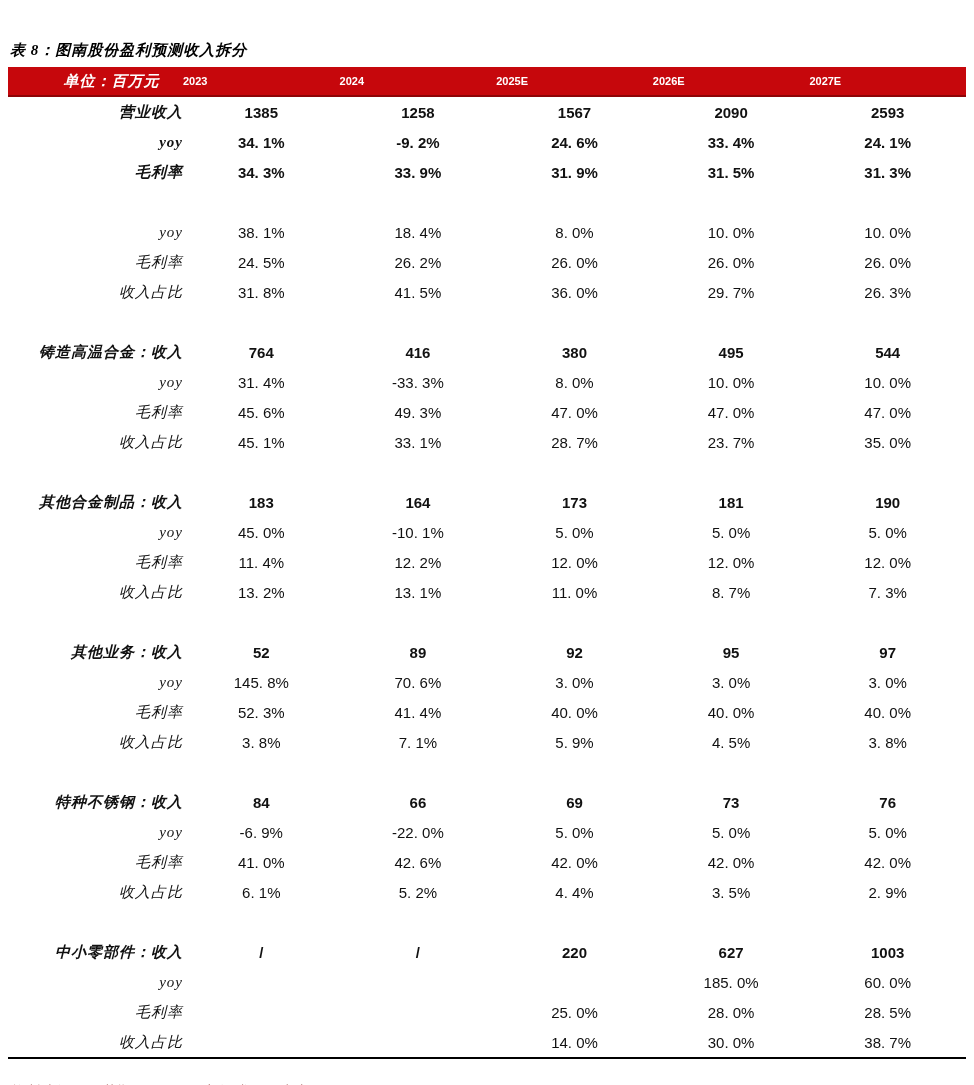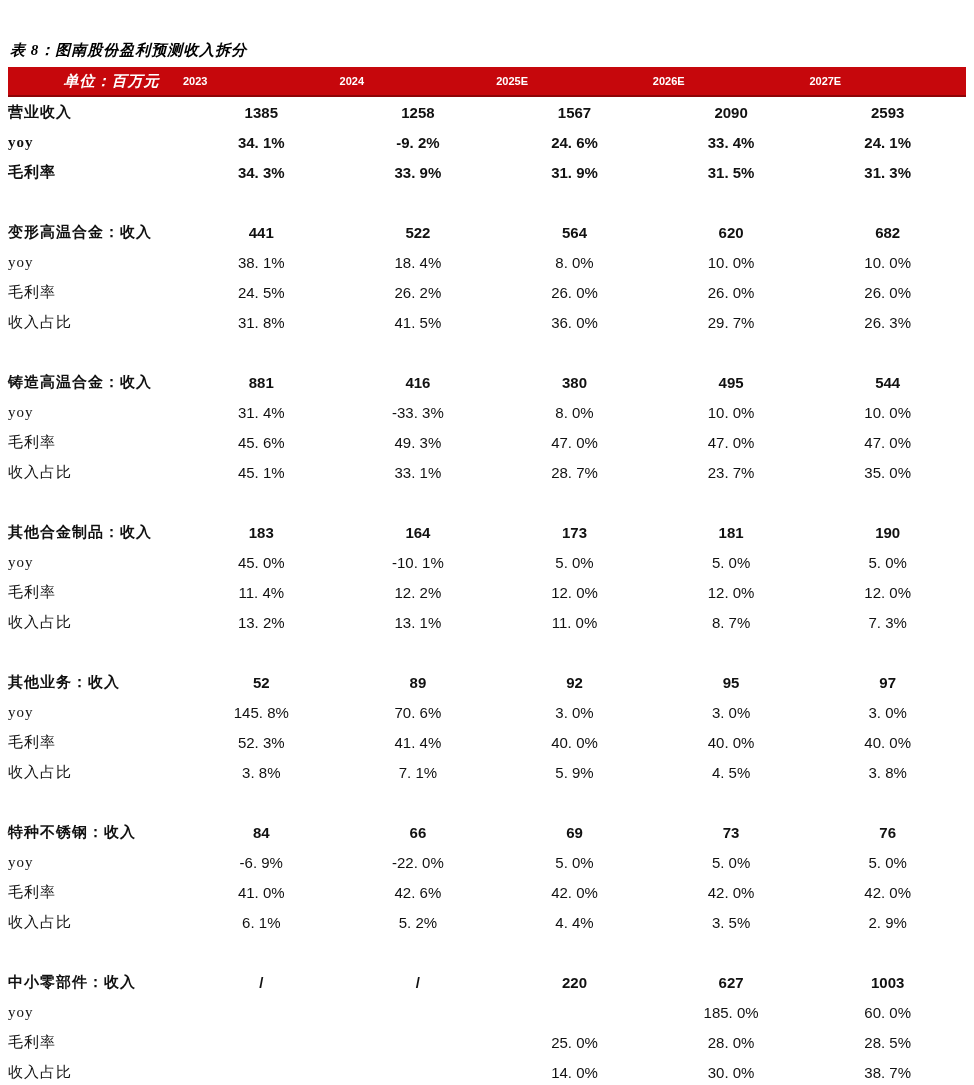--- a/index.html
+++ b/index.html
@@ -40,22 +40,23 @@
   .thead .col-header { font-size: 11px; }
   .tbody { }
   .trow {
     display: grid;
     grid-template-columns: 175px repeat(5, 1fr);
     height: 30px;
     align-items: center;
     font-size: 15px;
   }
   .trow .row-label {
-    text-align: left;
+    text-align: right;
     font-family: "Liberation Serif", serif;
+    font-style: italic;
     letter-spacing: 1px;
     white-space: nowrap;
   }
   .trow .cell { text-align: center; font-family: "Liberation Sans", sans-serif; }
   .trow.bold { font-weight: bold; }
   .row-spacer { height: 30px; }
   .bottom-rule {
     border: none;
     border-top: 2px solid #000;
     margin: 0 0 0 0;
@@ -105,28 +106,20 @@
       </div>
       <div class="trow bold">
         <div class="row-label">毛利率</div>
         <div class="cell">34. 3%</div>
         <div class="cell">33. 9%</div>
         <div class="cell">31. 9%</div>
         <div class="cell">31. 5%</div>
         <div class="cell">31. 3%</div>
       </div>
       <div class="row-spacer"></div>
-      <div class="trow bold">
-        <div class="row-label">变形高温合金：收入</div>
-        <div class="cell">441</div>
-        <div class="cell">522</div>
-        <div class="cell">564</div>
-        <div class="cell">620</div>
-        <div class="cell">682</div>
-      </div>
       <div class="trow">
         <div class="row-label">yoy</div>
         <div class="cell">38. 1%</div>
         <div class="cell">18. 4%</div>
         <div class="cell">8. 0%</div>
         <div class="cell">10. 0%</div>
         <div class="cell">10. 0%</div>
       </div>
       <div class="trow">
         <div class="row-label">毛利率</div>
@@ -140,21 +133,21 @@
         <div class="row-label">收入占比</div>
         <div class="cell">31. 8%</div>
         <div class="cell">41. 5%</div>
         <div class="cell">36. 0%</div>
         <div class="cell">29. 7%</div>
         <div class="cell">26. 3%</div>
       </div>
       <div class="row-spacer"></div>
       <div class="trow bold">
         <div class="row-label">铸造高温合金：收入</div>
-        <div class="cell">881</div>
+        <div class="cell">764</div>
         <div class="cell">416</div>
         <div class="cell">380</div>
         <div class="cell">495</div>
         <div class="cell">544</div>
       </div>
       <div class="trow">
         <div class="row-label">yoy</div>
         <div class="cell">31. 4%</div>
         <div class="cell">-33. 3%</div>
         <div class="cell">8. 0%</div>

